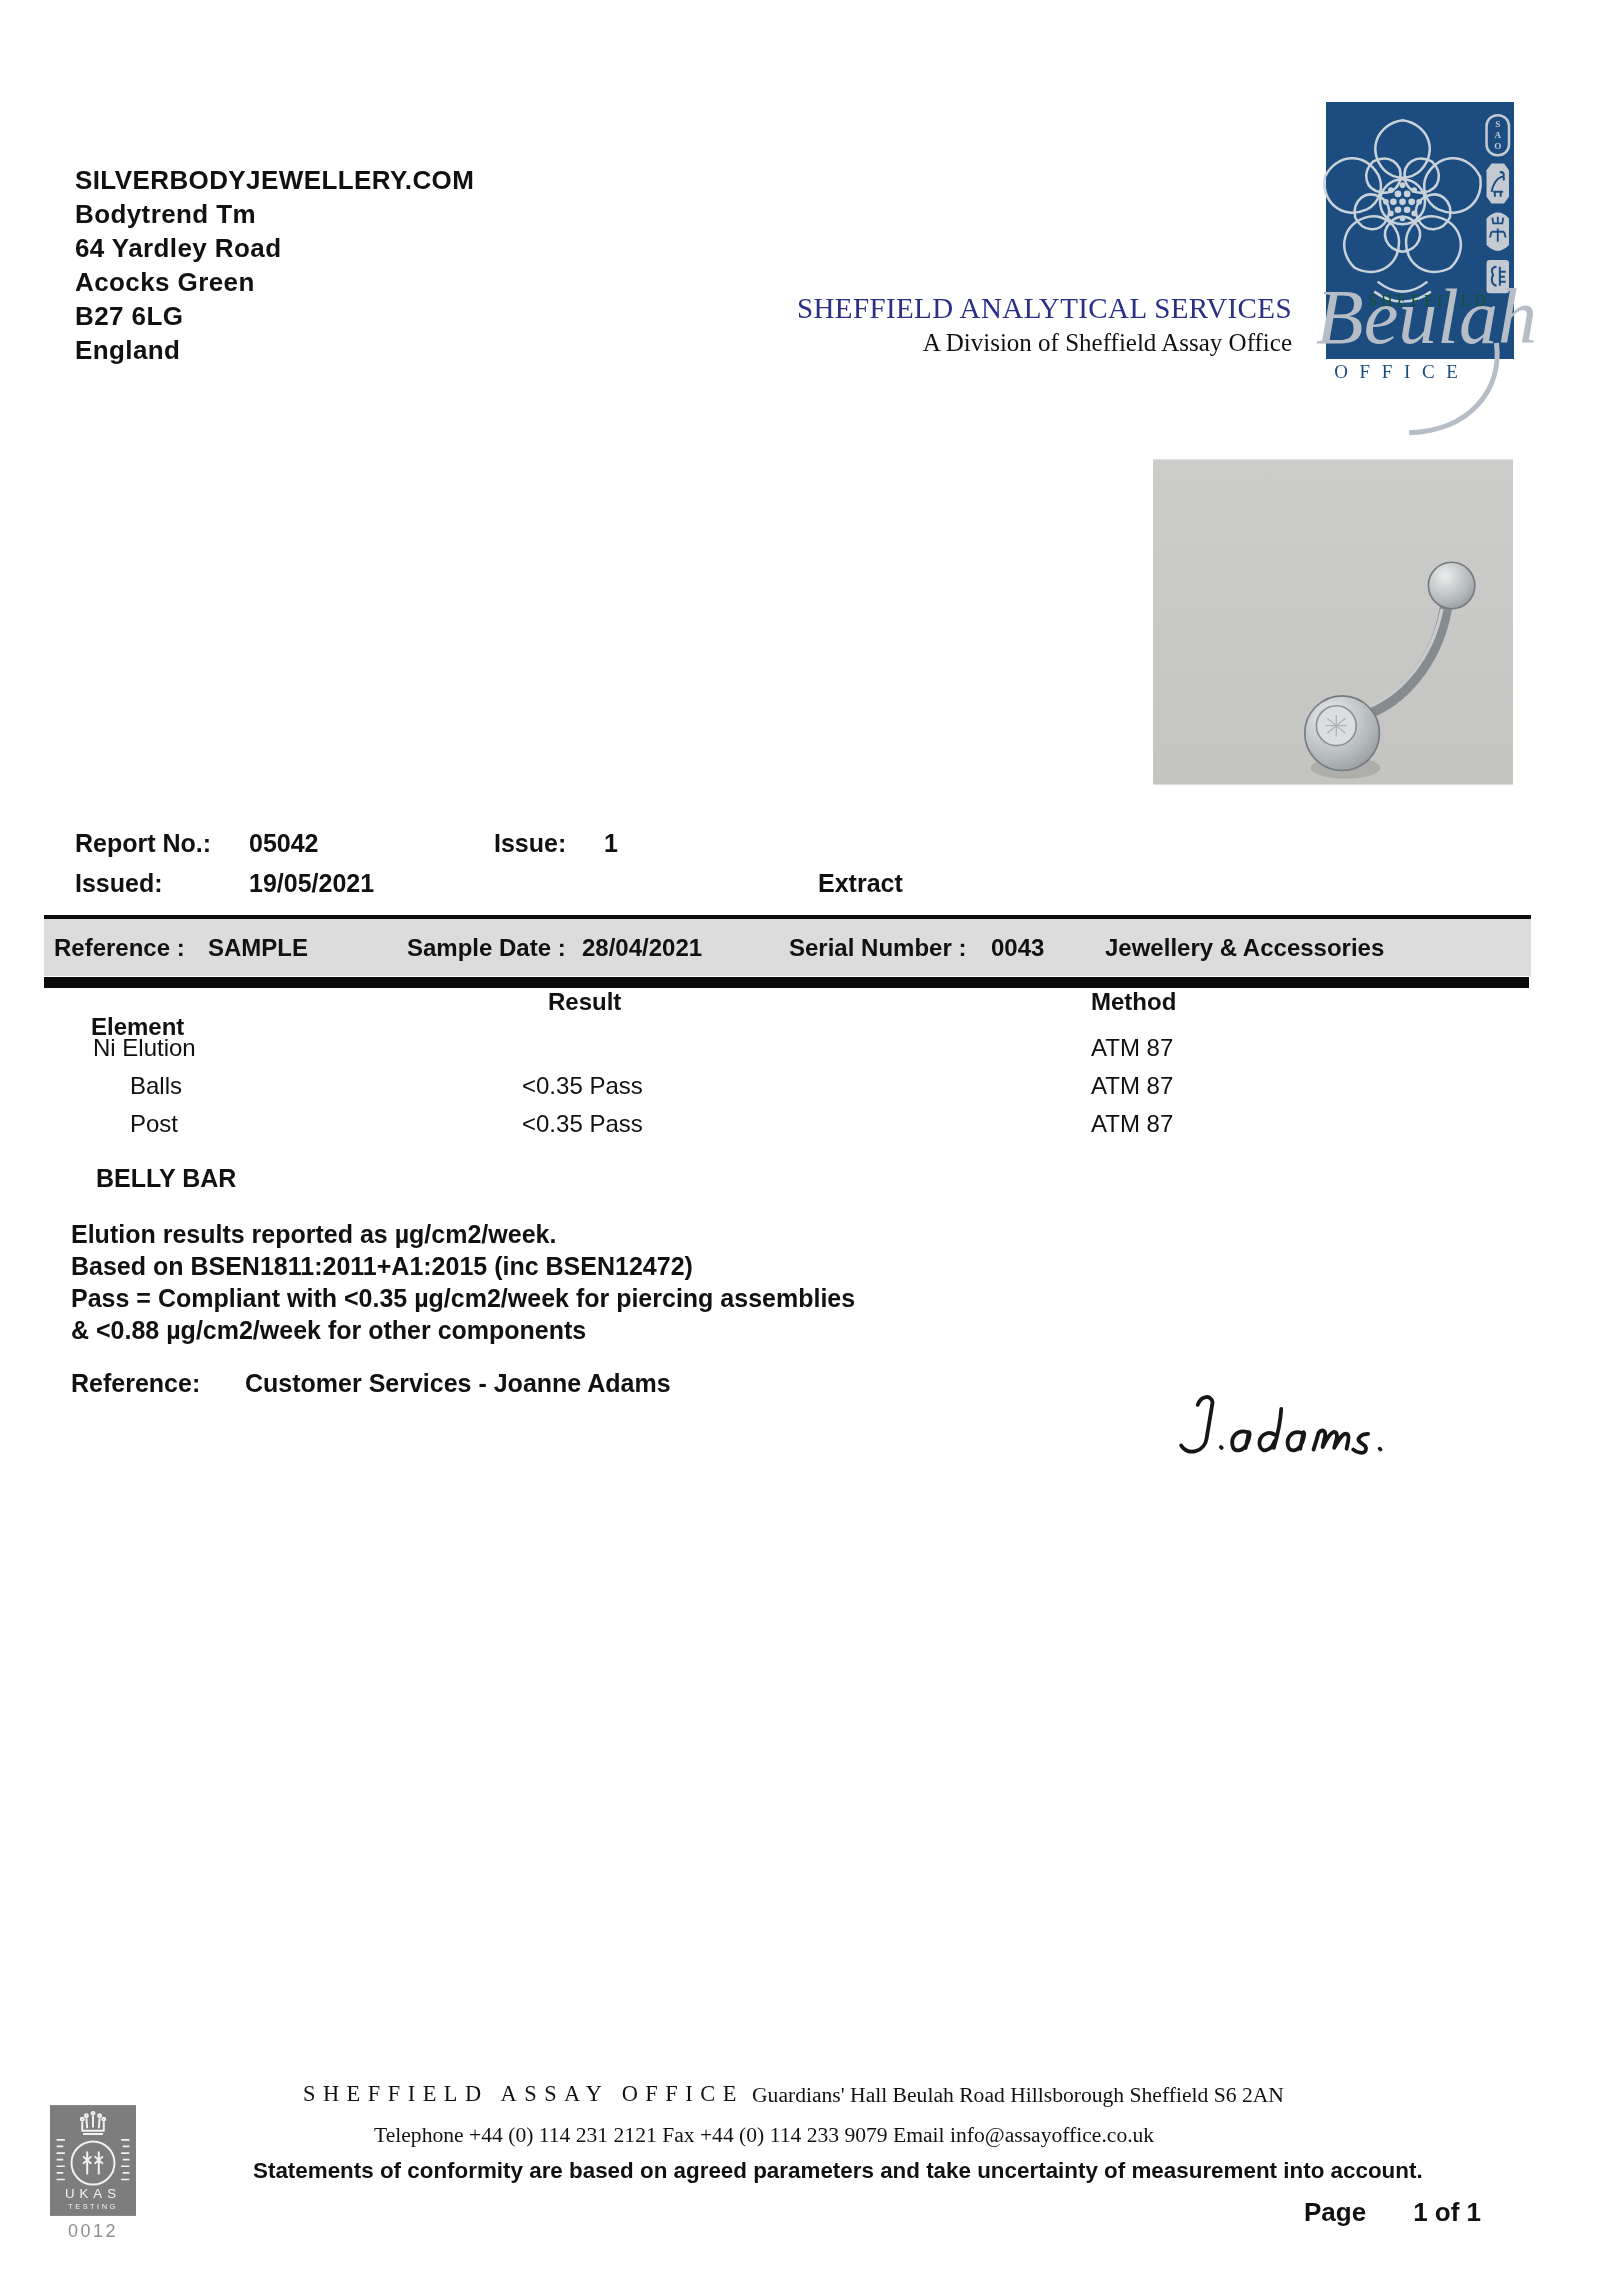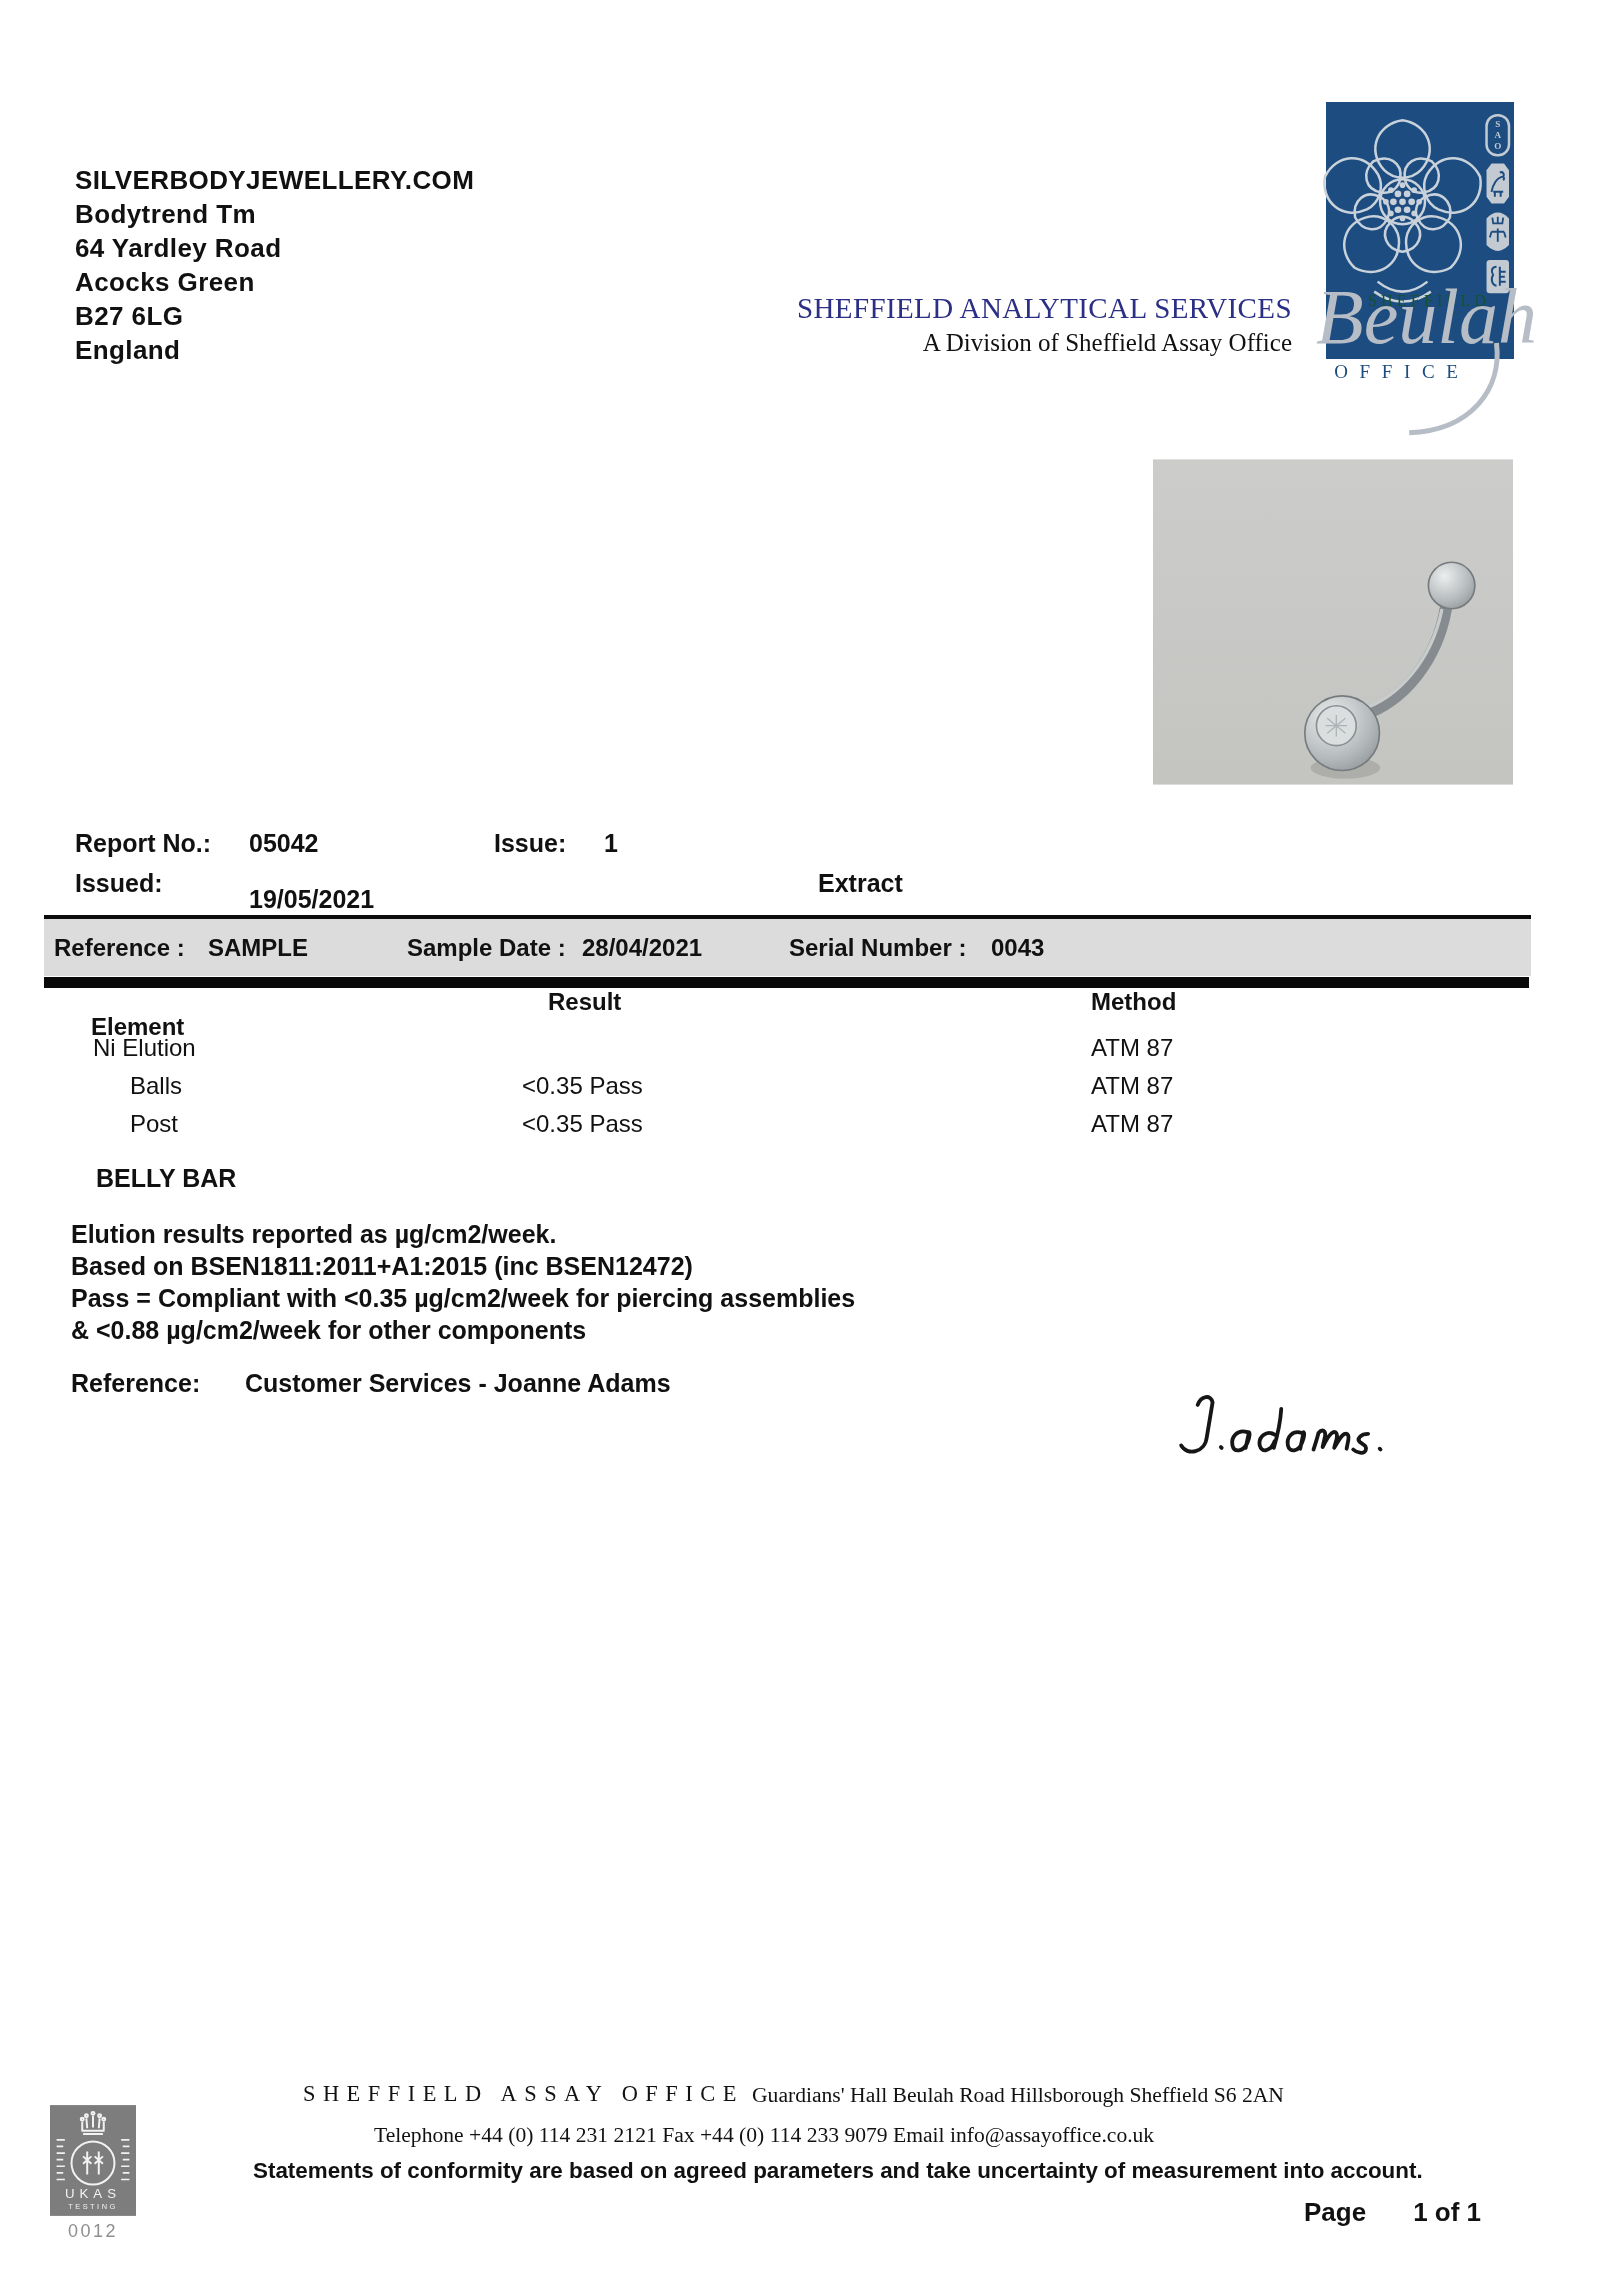--- a/index.html
+++ b/index.html
@@ -165,31 +165,32 @@
       <circle cx="221" cy="321" r="24" fill="#dadede" stroke="#8b9094" stroke-width="2"></circle>
       <path d="M210,312 L232,330 M232,312 L210,330 M221,308 L221,334 M208,321 L234,321" stroke="#aeb4b6" stroke-width="1.6"></path>
     </g>
   </svg>
 
   <span class="abs b30" style="left:75px;top:829px;">Report No.:</span>
   <span class="abs b30" style="left:249px;top:829px;">05042</span>
   <span class="abs b30" style="left:494px;top:829px;">Issue:</span>
   <span class="abs b30" style="left:604px;top:829px;">1</span>
   <span class="abs b30" style="left:75px;top:869px;">Issued:</span>
-  <span class="abs b30" style="left:249px;top:869px;margin-top:16px;">19/05/2021</span>
+  <span class="abs b30" style="left:249px;top:869px;">19/05/2021</span>
   <span class="abs b30" style="left:818px;top:869px;">Extract</span>
 
   <div class="abs rule-thin"></div>
   <div class="abs refbar">
     <span style="left:10px;">Reference :</span>
     <span style="left:164px;">SAMPLE</span>
     <span style="left:363px;">Sample Date :</span>
     <span style="left:538px;">28/04/2021</span>
     <span style="left:745px;">Serial Number :</span>
     <span style="left:947px;">0043</span>
+    <span style="left:1061px;">Jewellery &amp; Accessories</span>
   </div>
   <div class="abs rule-thick"></div>
 
   <span class="abs t29b" style="left:91px;top:988px;margin-top:25px;">Element</span>
   <span class="abs t29b" style="left:548px;top:988px;">Result</span>
   <span class="abs t29b" style="left:1091px;top:988px;">Method</span>
 
   <span class="abs t29" style="left:93px;top:1034px;">Ni Elution</span>
   <span class="abs t29" style="left:1091px;top:1034px;">ATM 87</span>
 

